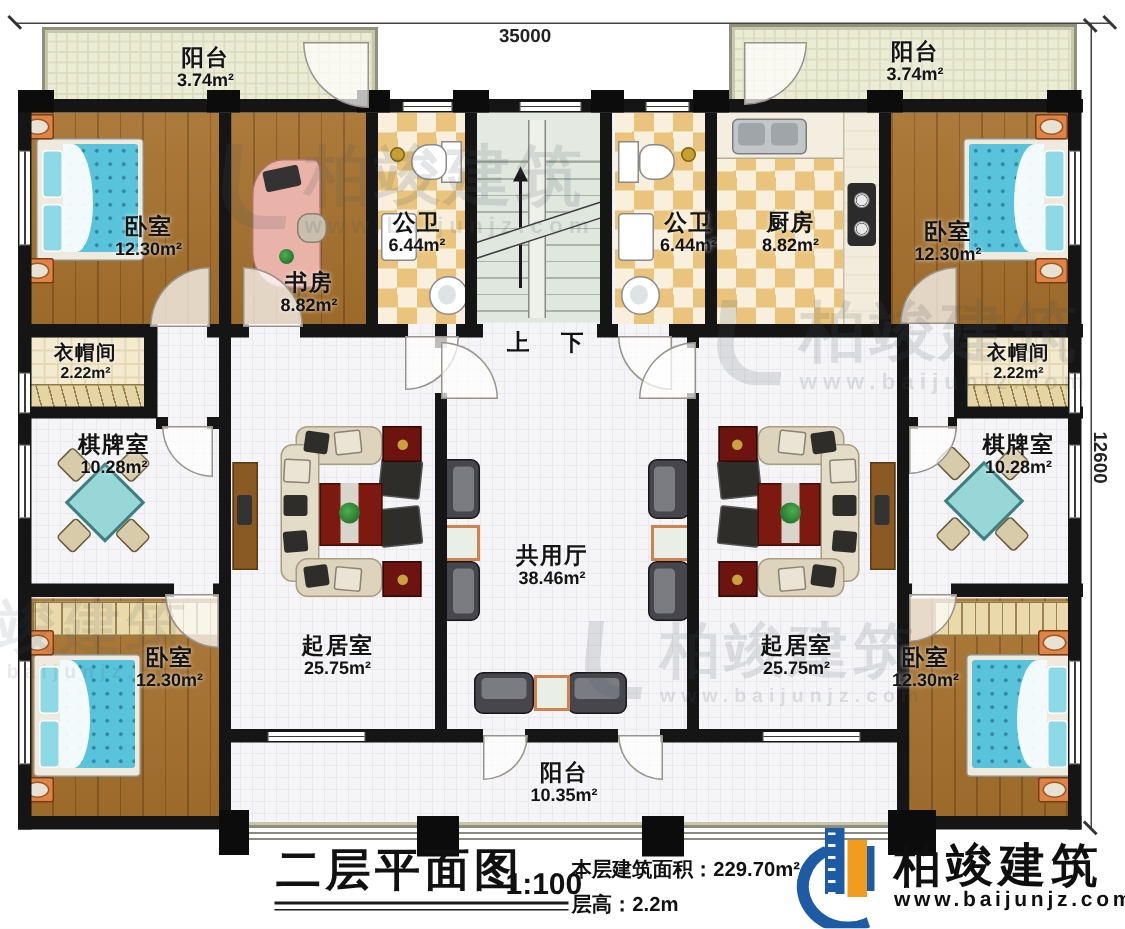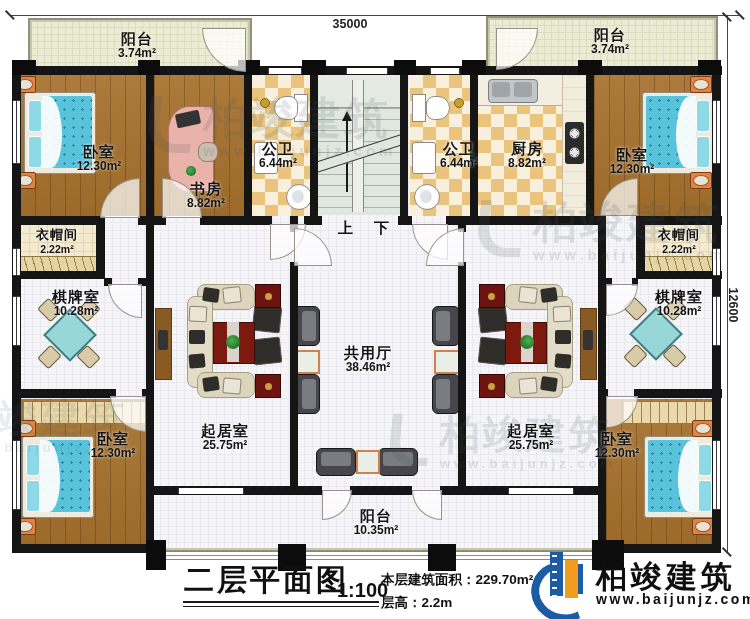--- a/index.html
+++ b/index.html
@@ -375,21 +375,21 @@
     <span class="ar">2.22m²</span>
   </div>
   <div class="lbl" style="left:36px;top:288px;width:80px">
     <span class="nm">棋牌室</span>
     <span class="ar">10.28m²</span>
   </div>
   <div class="lbl" style="left:639px;top:288px;width:80px">
     <span class="nm">棋牌室</span>
     <span class="ar">10.28m²</span>
   </div>
-  <div class="lbl" style="left:328px;top:344px;width:80px">
+  <div class="lbl" style="left:328px;top:362px;width:80px">
     <span class="nm">共用厅</span>
     <span class="ar">38.46m²</span>
   </div>
   <div class="lbl" style="left:185px;top:422px;width:80px">
     <span class="nm">起居室</span>
     <span class="ar">25.75m²</span>
   </div>
   <div class="lbl" style="left:491px;top:422px;width:80px">
     <span class="nm">起居室</span>
     <span class="ar">25.75m²</span>

